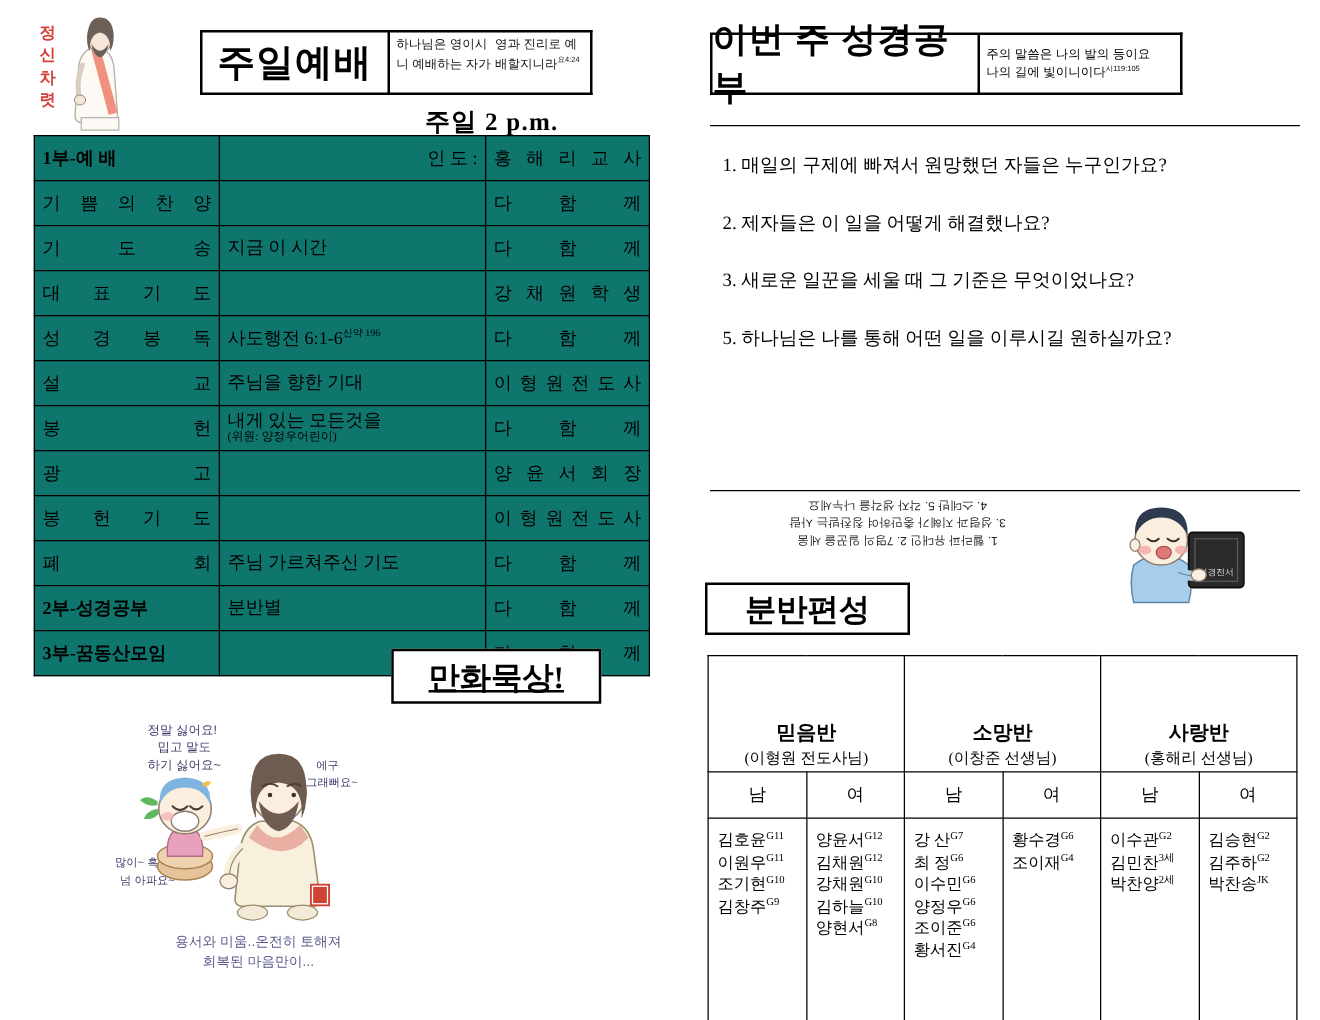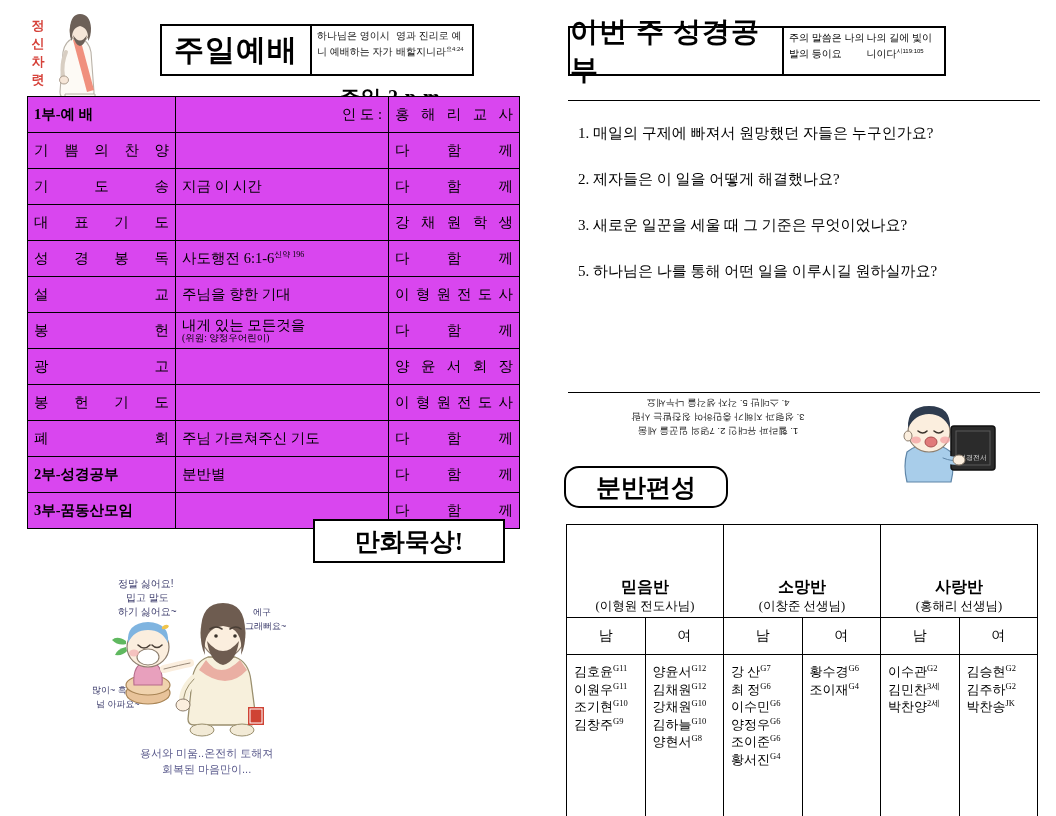--- a/index.html
+++ b/index.html
@@ -49,25 +49,25 @@
   }
   .worship-verse .ref{font-size:6px;vertical-align:super;}
 
   .sunday-time{
     position:absolute;left:340px;top:84px;
     font-size:20px;font-weight:bold;letter-spacing:1px;
   }
 
   
   table.worship{
-    position:absolute;left:27px;top:96px;
+    position:absolute;left:27px;top:108px;
     width:455px;
     border-collapse:collapse;
     table-layout:fixed;
-    background:#d946ef;
+    background:#0f766e;
   }
   table.worship td{
     border:1px solid #000;
     height:33px;
     font-size:14.5px;
     padding:1px 6px;
     vertical-align:middle;
     white-space:nowrap;
   }
   table.worship .c-item{width:135px;}
@@ -81,41 +81,42 @@
   .bold-row{font-weight:bold;font-size:16px;}
   .sub{font-size:9.5px;display:block;margin-top:-1px;}
   .sup{font-size:8px;vertical-align:super;}
   .mid-two{display:flex;flex-direction:column;align-items:flex-start;line-height:1.15;}
 
   .row-lead{display:flex;justify-content:flex-end;align-items:center;width:100%;}
 
   
   .cartoon-title{
     position:absolute;left:313px;top:519px;
-    width:192px;height:44px;
+    width:168px;height:44px;
     font-size:25px;
+    text-decoration:underline;
   }
   .cartoon-area{
     position:absolute;left:55px;top:565px;width:320px;height:215px;margin-left:35px;
   }
   .cartoon-area svg{display:block;}
 
   
   .bible-title-wrap{
     position:absolute;left:568px;top:26px;
     display:flex;align-items:stretch;
   }
   .bible-title{
     width:216px;height:50px;
     font-size:28px;letter-spacing:1px;
   }
   .bible-verse{
     border:2px solid #000;border-left:none;
     width:162px;height:50px;box-sizing:border-box;
-    display:flex;flex-direction:row;justify-content:center;
+    display:flex;flex-direction:column;justify-content:center;
     padding:2px 5px;
     font-size:10px;line-height:1.55;
     font-family:"Liberation Sans","DejaVu Sans",sans-serif;
   }
   .bible-verse .ref{font-size:6px;vertical-align:super;}
 
   .hr-top{
     position:absolute;left:568px;top:100px;width:472px;
     border-top:1px solid #000;
   }
@@ -138,21 +139,20 @@
     font-size:9.5px;line-height:1.45;
     text-align:center;
     font-family:"Liberation Sans","DejaVu Sans",sans-serif;
     color:#222;
   }
 
   .class-title{
     position:absolute;left:564px;top:466px;
     width:164px;height:42px;
     font-size:25px;
-    border-radius:15px;
   }
   .bible-boy{
     position:absolute;left:885px;top:398px;width:120px;height:88px;
   }
   .bible-boy svg{display:block;}
 
   
   table.classes{
     position:absolute;left:566px;top:524px;
     width:472px;

